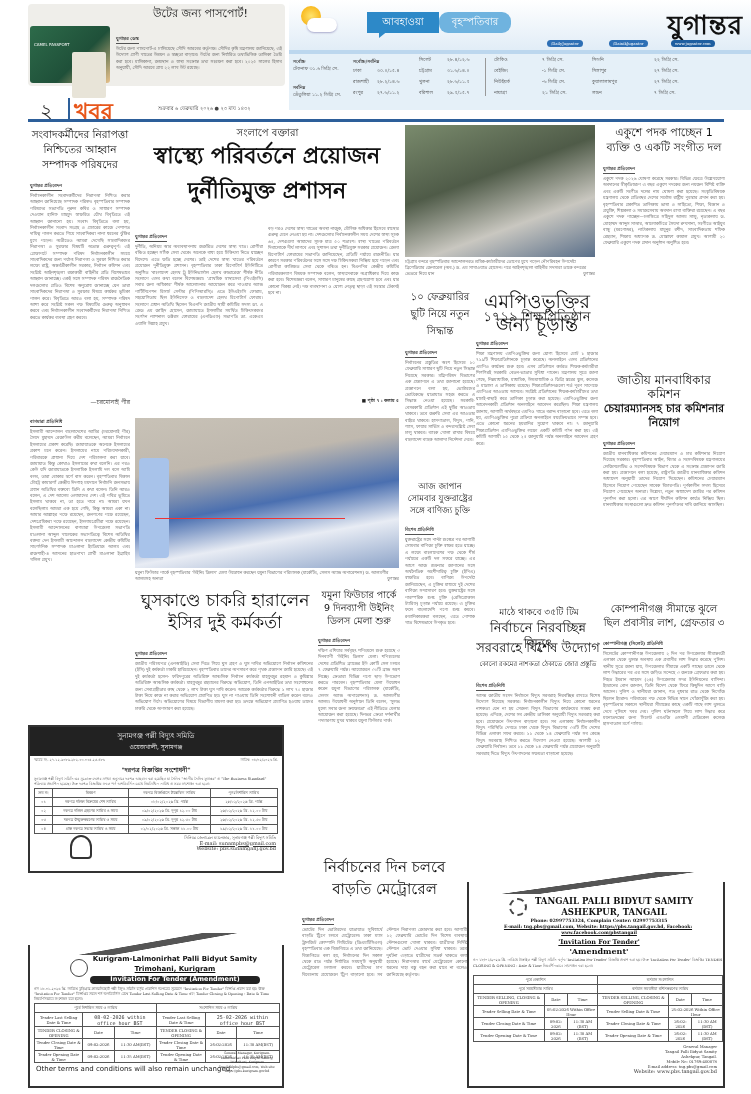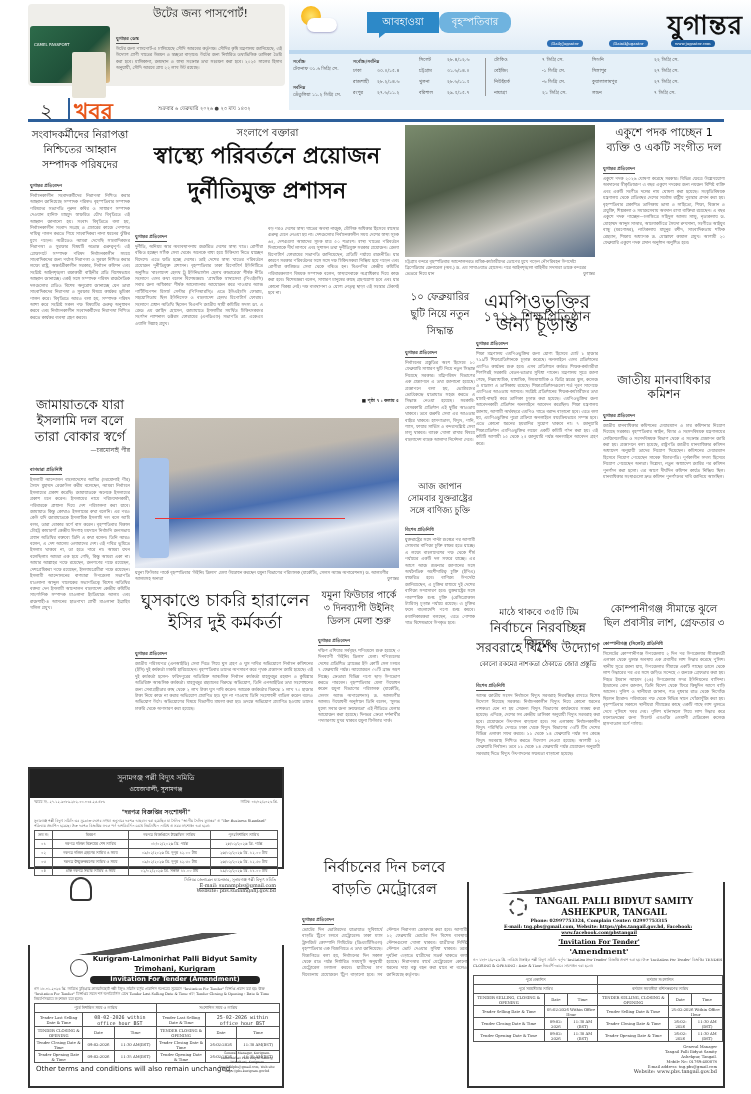--- a/index.html
+++ b/index.html
@@ -109,21 +109,20 @@
   <div class="abs" style="left:130px;top:5px;font-size:5px;color:#444;white-space:nowrap;">শুক্রবার ৬ ফেব্রুয়ারি ২০২৬ ● ২৩ মাঘ ১৪৩২</div>
 </div>
 <div id="rule" class="abs"></div>
 
 <div class="abs" style="left:30px;top:127px;width:100px;">
   <div class="hl" style="font-size:10.5px;line-height:15px;">সংবাদকর্মীদের নিরাপত্তা নিশ্চিতের আহ্বান সম্পাদক পরিষদের</div>
   <div class="byline">যুগান্তর প্রতিবেদন</div>
   <div class="body-text" style="height:185px;">নির্বাচনকালীন সংবাদকর্মীদের নিরাপত্তা নিশ্চিত করার আহ্বান জানিয়েছে সম্পাদক পরিষদ। বৃহস্পতিবার সম্পাদক পরিষদের সভাপতি নূরুল কবির ও সাধারণ সম্পাদক দেওয়ান হানিফ মাহমুদ স্বাক্ষরিত যৌথ বিবৃতিতে এই আহ্বান জানানো হয়। সংবাদ বিবৃতিতে বলা হয়, নির্বাচনকালীন সংবাদ সংগ্রহ ও প্রচারের কাজে পেশাগত দায়িত্ব পালন করতে গিয়ে সাংবাদিকরা নানা ধরনের ঝুঁকির মুখে পড়েন। অতীতেও আমরা দেখেছি সাংবাদিকদের নিরাপত্তা ও সুরক্ষার বিষয়টি অত্যন্ত গুরুত্বপূর্ণ। এই প্রেক্ষাপটে সম্পাদক পরিষদ নির্বাচনকালীন সময়ে সাংবাদিকদের জন্য পর্যাপ্ত নিরাপত্তা ও সুরক্ষা নিশ্চিত করার লক্ষ্যে রাষ্ট্র, অন্তর্বর্তীকালীন সরকার, নির্বাচন কমিশন এবং সংশ্লিষ্ট আইনশৃঙ্খলা রক্ষাকারী বাহিনীর প্রতি বিশেষভাবে আহ্বান জানাচ্ছে। একই সঙ্গে সম্পাদক পরিষদ রাজনৈতিক দলগুলোর প্রতিও বিশেষ অনুরোধ জানাচ্ছে যেন তারা সাংবাদিকদের নিরাপত্তা ও সুরক্ষার বিষয়ে কার্যকর ভূমিকা পালন করে। বিবৃতিতে আরও বলা হয়, সম্পাদক পরিষদ আশা করে সংশ্লিষ্ট সকল পক্ষ বিষয়টির গুরুত্ব অনুধাবন করবে এবং নির্বাচনকালীন সংবাদকর্মীদের নিরাপত্তা নিশ্চিত করতে কার্যকর ব্যবস্থা গ্রহণ করবে।</div>
 </div>
 <div class="abs" style="left:30px;top:397px;width:100px;">
-  <div class="hl" style="font-size:13px;line-height:16px;">জামায়াতকে যারা ইসলামি দল বলে তারা বোকার স্বর্গে</div>
   <div style="text-align:right;font-size:6px;color:#333;">—চরমোনাই পীর</div>
   <div class="byline">বাগমারা প্রতিনিধি</div>
   <div class="body-text" style="height:256px;">ইসলামী আন্দোলন বাংলাদেশের আমির (চরমোনাই পীর) সৈয়দ মুহাম্মদ রেজাউল করীম বলেছেন, আমরা নির্বাচনে ইসলামের প্রকাশ করেছি। জামায়াতকে অনেকে ইসলামের প্রকাশ মনে করেন। ইসলামের নামে পরিচয়দানকারী, পরিবারকে প্রাধান্য দিয়ে দেশ পরিচালনা করা যাবে। জামায়াত কিন্তু কোথাও ইসলামের কথা বলেনি। এর পরও কেউ যদি জামায়াতকে ইসলামিক ইসলামি দল বলে আমি বলব, তারা বোকার স্বর্গে বাস করেন। বৃহস্পতিবার বিকাল চৌহট্ট কামারগাঁ কেন্দ্রীয় ঈদগাহ ময়দানে নির্বাচনি জনসভায় প্রধান অতিথির বক্তব্যে তিনি এ কথা বলেন। তিনি আরও বলেন, এ দেশ আলেম ওলামাদের দেশ। এই পবিত্র ভূমিতে ইসলাম থাকবে না, তা হতে পারে না। আমরা যখন বলেছিলাম আমরা এক হয়ে গেছি, কিন্তু আমরা একা না। আমার আল্লাহর পক্ষে রয়েছেন, জনগণের পক্ষে রয়েছেন, দেশপ্রেমিকরা পক্ষে রয়েছেন, ইসলামপ্রেমীরা পক্ষে রয়েছেন। ইসলামী আন্দোলনের বাগমারা উপজেলা সভাপতি মাওলানা আব্দুল খালেকের সভাপতিত্বে বিশেষ অতিথির বক্তব্য দেন ইসলামী আন্দোলন বাংলাদেশ কেন্দ্রীয় কমিটির সাংগঠনিক সম্পাদক মাওলানা ইমতিয়াজ আলম এবং রাজশাহী-৪ আসনের হাতপাখা প্রার্থী মাওলানা ইব্রাহিম খলিল প্রমুখ।</div>
 </div>
 
 <div class="abs hl" style="left:135px;top:127px;width:265px;font-size:10px;">সংলাপে বক্তারা</div>
 <div class="abs hl" style="left:132px;top:143px;width:270px;font-size:22px;font-weight:bold;">স্বাস্থ্যে পরিবর্তনে প্রয়োজন</div>
 <div class="abs hl" style="left:132px;top:178px;width:270px;font-size:22px;font-weight:bold;">দুর্নীতিমুক্ত প্রশাসন</div>
 <div class="abs" style="left:135px;top:223px;width:128px;">
   <div class="byline">যুগান্তর প্রতিবেদন</div>
@@ -144,21 +143,21 @@
 </div>
 
 <div class="abs hl" style="left:135px;top:590px;width:180px;font-size:17px;">ঘুসকাণ্ডে চাকরি হারালেন</div>
 <div class="abs hl" style="left:135px;top:612px;width:180px;font-size:17px;">ইসির দুই কর্মকর্তা</div>
 <div class="abs" style="left:135px;top:640px;width:178px;">
   <div class="byline">যুগান্তর প্রতিবেদন</div>
   <div class="body-text" style="height:82px;">জাতীয় পরিচয়পত্র (এনআইডি) সেবা দিতে গিয়ে ঘুস গ্রহণ ও ঘুস দাবির অভিযোগে নির্বাচন কমিশনের (ইসি) দুই কর্মকর্তা চাকরি হারিয়েছেন। বৃহস্পতিবার তাদের অপসারণ করে পৃথক প্রজ্ঞাপন জারি হয়েছে। এই দুই কর্মকর্তা হলেন- ফরিদপুরের অতিরিক্ত আঞ্চলিক নির্বাচন কর্মকর্তা মাহফুজুর রহমান ও কুমিল্লার অতিরিক্ত আঞ্চলিক কর্মকর্তা। মাহফুজুর রহমানের বিরুদ্ধে অভিযোগ, তিনি এনআইডির তথ্য সংশোধনের জন্য সেবাগ্রহীতার কাছ থেকে ২ লাখ টাকা ঘুস দাবি করেন। আরেক কর্মকর্তার বিরুদ্ধে ১ লাখ ৭০ হাজার টাকা নিয়ে কাজ না করার অভিযোগ প্রমাণিত হয়। ঘুস না পাওয়ায় তিনি সংশোধনী বাতিল করেন বলেও অভিযোগ উঠে। অভিযোগের বিষয়ে বিভাগীয় মামলা করা হয়। তদন্তে অভিযোগ প্রমাণিত হওয়ায় তাদের চাকরি থেকে অপসারণ করা হয়েছে।</div>
 </div>
 
 <div class="abs" style="left:318px;top:588px;width:82px;">
-  <div class="hl" style="font-size:9.5px;line-height:13px;">যমুনা ফিউচার পার্কে ৩ দিনব্যাপী উইনিং ডিলস মেলা শুরু</div>
+  <div class="hl" style="font-size:9.5px;line-height:13px;">যমুনা ফিউচার পার্কে 9 দিনব্যাপী উইনিং ডিলস মেলা শুরু</div>
   <div class="byline">যুগান্তর প্রতিবেদন</div>
   <div class="body-text" style="height:182px;">দক্ষিণ এশিয়ার সর্ববৃহৎ শপিংমলে শুরু হয়েছে ৩ দিনব্যাপী 'উইনিং ডিলস' মেলা। শপিংমলের দেশের প্রতিষ্ঠিত ব্র্যান্ডের ইউ কোটি সেল চলবে ৭ ফেব্রুয়ারি পর্যন্ত। আয়োজনে ৩০টি ব্রান্ড অংশ নিচ্ছে। ক্রেতারা বিভিন্ন পণ্যে ছাড় উপভোগ করতে পারবেন। বৃহস্পতিবার মেলা উদ্বোধন করেন যমুনা বিভাগের পরিচালক (মার্কেটিং, সেলস অ্যান্ড অপারেশনস) ড. আলমগীর আলম। উদ্বোধনী অনুষ্ঠানে তিনি বলেন, 'সুলভ মূল্যে সবার জন্য ক্রয়ক্ষমতা' এই নীতিতে মেলার আয়োজন করা হয়েছে। দিনভর ক্রেতা দর্শনার্থীর পদচারণায় মুখর থাকবে যমুনা ফিউচার পার্ক।</div>
 </div>
 
 <div class="abs photo" style="left:405px;top:125px;width:190px;height:132px;"></div>
 <div class="abs cap" style="left:405px;top:259px;width:190px;">
   <span>চট্টগ্রাম বন্দরে বৃহস্পতিবার আন্দোলনরত শ্রমিক-কর্মচারীদের তোপের মুখে পড়েন নৌপরিবহন উপদেষ্টা ব্রিগেডিয়ার জেনারেল (অব.) ড. এম সাখাওয়াত হোসেন। পরে আইনশৃঙ্খলা বাহিনীর সদস্যরা তাকে বন্দরের ভেতরে নিয়ে যান</span>
   <span style="float:right;">যুগান্তর</span>
 </div>
 
@@ -190,37 +189,38 @@
   <div class="body-text" style="height:140px;">আসন্ন জাতীয় সংসদ নির্বাচনে বিদ্যুৎ সরবরাহ নিরবচ্ছিন্ন রাখতে বিশেষ উদ্যোগ নিয়েছে সরকার। নির্বাচনকালীন বিদ্যুৎ নিয়ে কোনো ধরনের নাশকতা যেন না হয় সেজন্য বিদ্যুৎ বিভাগের কার্যক্রমের সমন্বয় করা হয়েছে। এদিকে, দেশের সব কেন্দ্রীয় তালিকা অনুযায়ী বিদ্যুৎ সরবরাহ করা হবে। প্রয়োজনে উৎপাদন বাড়ানো হবে। সব এলাকায় নির্বাচনকালীন বিদ্যুৎ পরিস্থিতি দেখতে ঢাকা থেকে বিদ্যুৎ বিভাগের ৩৫টি টিম দেশের বিভিন্ন এলাকা সফর করবে। ১১ থেকে ১৪ ফেব্রুয়ারি পর্যন্ত সব কেন্দ্রে বিদ্যুৎ সরবরাহ নিশ্চিত করতে উদ্যোগ নেওয়া হয়েছে। আগামী ১২ ফেব্রুয়ারি নির্বাচন। তবে ১১ থেকে ১৪ ফেব্রুয়ারি পর্যন্ত প্রয়োজন অনুযায়ী সরবরাহ দিতে বিদ্যুৎ উৎপাদনের সক্ষমতা বাড়ানো হয়েছে।</div>
 </div>
 
 <div class="abs" style="left:603px;top:125px;width:122px;">
   <div class="hl" style="font-size:11px;line-height:15px;">একুশে পদক পাচ্ছেন 1 ব্যক্তি ও একটি সংগীত দল</div>
   <div class="byline">যুগান্তর প্রতিবেদন</div>
   <div class="body-text" style="height:168px;">একুশে পদক ২০২৬ ঘোষণা করেছে সরকার। বিভিন্ন ক্ষেত্রে উল্লেখযোগ্য অবদানের স্বীকৃতিস্বরূপ এ বছর একুশে পদকের জন্য নয়জন বিশিষ্ট ব্যক্তি এবং একটি সংগীত দলের নাম ঘোষণা করা হয়েছে। সংস্কৃতিবিষয়ক মন্ত্রণালয় থেকে প্রতিবছর দেশের সর্বোচ্চ রাষ্ট্রীয় পুরস্কার প্রদান করা হয়। বৃহস্পতিবার প্রকাশিত তালিকায় ভাষা ও সাহিত্যে, শিক্ষা, বিজ্ঞান ও প্রযুক্তি, শিল্পকলা ও সমাজসেবায় অবদান রাখা ব্যক্তিরা রয়েছেন। এ বছর একুশে পদক পাচ্ছেন—চলচ্চিত্রে সহিদুল আলম সাচ্চু, নৃত্যকলায় ড. মোহাম্মদ আব্দুস সাত্তার, আলোকচিত্রে সৈয়দা রুখসানা, সংগীতে আইয়ুব বাচ্চু (মরণোত্তর), নাট্যকলায় মামুনুর রশীদ, সাংবাদিকতায় শফিক রেহমান, শিক্ষায় অধ্যাপক ড. মোস্তাফা কামাল প্রমুখ। আগামী ২০ ফেব্রুয়ারি একুশে পদক প্রদান অনুষ্ঠান অনুষ্ঠিত হবে।</div>
 </div>
 <div class="abs" style="left:603px;top:373px;width:122px;">
   <div class="hl" style="font-size:12px;">জাতীয় মানবাধিকার কমিশন</div>
+  <div class="hl" style="font-size:11px;line-height:14px;font-weight:bold;">চেয়ারম্যানসহ চার কমিশনার নিয়োগ</div>
   <div class="byline">যুগান্তর প্রতিবেদন</div>
   <div class="body-text" style="height:150px;">জাতীয় মানবাধিকার কমিশনের চেয়ারম্যান ও চার কমিশনার নিয়োগ দিয়েছে সরকার। বৃহস্পতিবার আইন, বিচার ও সংসদবিষয়ক মন্ত্রণালয়ের লেজিসলেটিভ ও সংসদবিষয়ক বিভাগ থেকে এ সংক্রান্ত প্রজ্ঞাপন জারি করা হয়। প্রজ্ঞাপনে বলা হয়েছে, রাষ্ট্রপতি জাতীয় মানবাধিকার কমিশন অধ্যাদেশ অনুযায়ী তাদের নিয়োগ দিয়েছেন। কমিশনের চেয়ারম্যান হিসেবে নিয়োগ পেয়েছেন সাবেক বিচারপতি। পূর্ণকালীন সদস্য হিসেবে নিয়োগ পেয়েছেন অন্যরা। উল্লেখ্য, নতুন অধ্যাদেশ জারির পর কমিশন পুনর্গঠন করা হলো। এর আগে দীর্ঘদিন কমিশন কার্যত নিষ্ক্রিয় ছিল। মানবাধিকার সংস্থাগুলো দ্রুত কমিশন পুনর্গঠনের দাবি জানিয়ে আসছিল।</div>
 </div>
 <div class="abs" style="left:603px;top:602px;width:122px;">
   <div class="hl" style="font-size:10px;line-height:14px;">কোম্পানীগঞ্জ সীমান্তে ঝুলে ছিল প্রবাসীর লাশ, গ্রেফতার ৩</div>
   <div class="byline">কোম্পানীগঞ্জ (সিলেট) প্রতিনিধি</div>
   <div class="body-text" style="height:205px;">সিলেটের কোম্পানীগঞ্জ উপজেলায় ২ দিন পর উপজেলার সীমান্তবর্তী এলাকা থেকে ঝুলন্ত অবস্থায় এক প্রবাসীর লাশ উদ্ধার করেছে পুলিশ। স্থানীয় সূত্রে জানা যায়, উপজেলার সীমান্তে একটি গাছের ডালে থেকে লাশ উদ্ধারের পর এর সঙ্গে জড়িত সন্দেহে ৩ জনকে গ্রেফতার করা হয়। নিহত ইমরান আহমদ (২৪) উপজেলার সদর ইউনিয়নের বাসিন্দা। ইমরানের বোন জানান, তিনি বিদেশ থেকে ফিরে কিছুদিন আগে বাড়ি আসেন। পুলিশ ও স্থানীয়রা জানান, গত বুধবার রাত থেকে নিখোঁজ ছিলেন ইমরান। পরিবারের পক্ষ থেকে বিভিন্ন স্থানে খোঁজাখুঁজি করা হয়। বৃহস্পতিবার সকালে স্থানীয়রা সীমান্তের কাছে একটি গাছে লাশ ঝুলতে দেখে পুলিশে খবর দেয়। পুলিশ ঘটনাস্থলে গিয়ে লাশ উদ্ধার করে ময়নাতদন্তের জন্য সিলেট এমএজি ওসমানী মেডিকেল কলেজ হাসপাতাল মর্গে পাঠায়।</div>
 </div>
 
 <div class="abs hl" style="left:302px;top:858px;width:165px;font-size:15px;">নির্বাচনের দিন চলবে</div>
 <div class="abs hl" style="left:302px;top:880px;width:165px;font-size:15px;">বাড়তি মেট্রোরেল</div>
 <div class="abs" style="left:302px;top:906px;width:165px;">
   <div class="byline">যুগান্তর প্রতিবেদন</div>
   <div class="body-text" style="height:175px;column-count:2;column-gap:4px;">ভোটের দিন ভোটারদের যাতায়াত সুবিধার্থে বাড়তি ট্রিপে চলবে মেট্রোরেল। ঢাকা ম্যাস ট্রানজিট কোম্পানি লিমিটেড (ডিএমটিসিএল) বৃহস্পতিবার এক বিজ্ঞপ্তিতে এ তথ্য জানিয়েছে। বিজ্ঞপ্তিতে বলা হয়, নির্বাচনের দিন সকাল থেকে রাত পর্যন্ত নির্ধারিত সময়সূচি অনুযায়ী মেট্রোরেল চলাচল করবে। যাত্রীদের চাপ বিবেচনায় প্রয়োজনে ট্রিপ বাড়ানো হবে। সব স্টেশনে নিরাপত্তা জোরদার করা হবে। আগামী ১২ ফেব্রুয়ারি ভোটের দিন বিশেষ ব্যবস্থায় স্টেশনগুলো খোলা থাকবে। যাত্রীদের নির্দিষ্ট স্টেশনে ভোট দেওয়ার সুবিধা থাকবে। তবে দুর্ঘটনা এড়াতে যাত্রীদের সতর্ক থাকতে বলা হয়েছে। নিরাপত্তার স্বার্থে মেট্রোরেলে কোনো ধরনের দাহ্য বস্তু বহন করা যাবে না বলেও জানিয়েছে কর্তৃপক্ষ।</div>
 </div>
 
-<div class="abs ad" style="left:28px;top:767px;width:256px;height:102px;">
+<div class="abs ad" style="left:28px;top:725px;width:256px;height:148px;">
   <div style="background:#222;color:#fff;text-align:center;padding:3px 0;">
     <div style="font-size:7px;">সুনামগঞ্জ পল্লী বিদ্যুৎ সমিতি</div>
     <div style="font-size:6px;">ওয়েজখালী, সুনামগঞ্জ</div>
   </div>
   <div style="display:flex;justify-content:space-between;font-size:3.5px;padding:2px 4px;color:#444;">
     <span>স্মারক নং- ২৭.১২.৯০৮৯.২৮২.৩৩.০৩৫.২৫.৪৮৬</span>
     <span>তারিখ: ০৪/০২/২০২৬ খ্রি.</span>
   </div>
   <div style="text-align:center;font-size:6px;font-weight:bold;">"দরপত্র বিজ্ঞপ্তির সংশোধনী"</div>
   <div style="font-size:3.6px;line-height:5px;padding:1px 4px;color:#333;">সুনামগঞ্জ পল্লী বিদ্যুৎ সমিতি এর সুত্রোক্ত দেশের সংখ্যা অনুসারে দরপত্র আহবান করা হয়েছিল যা দৈনিক "জাতীয় দৈনিক যুগান্তর" ও "The Business Standard" পত্রিকায় প্রকাশিত হয়েছে। উক্ত দরপত্র বিজ্ঞপ্তির সকল শর্ত অপরিবর্তিত রেখে নিম্নলিখিত তারিখ ও সময় সংশোধন করা হলো:</div>

